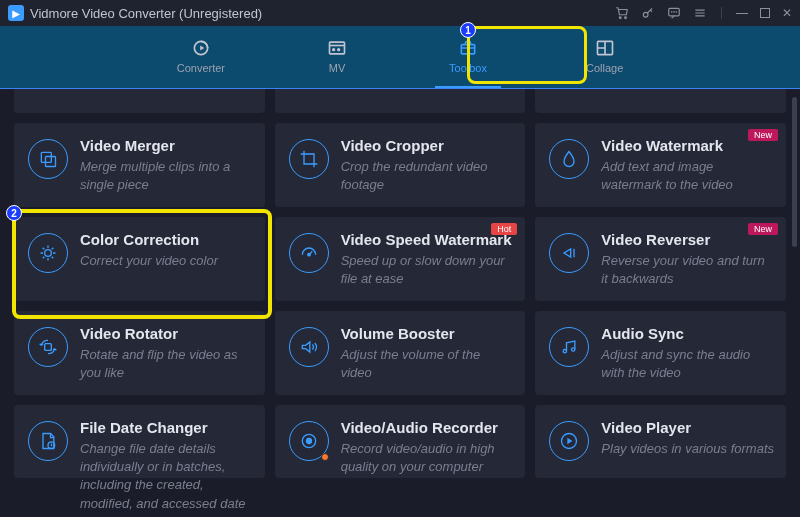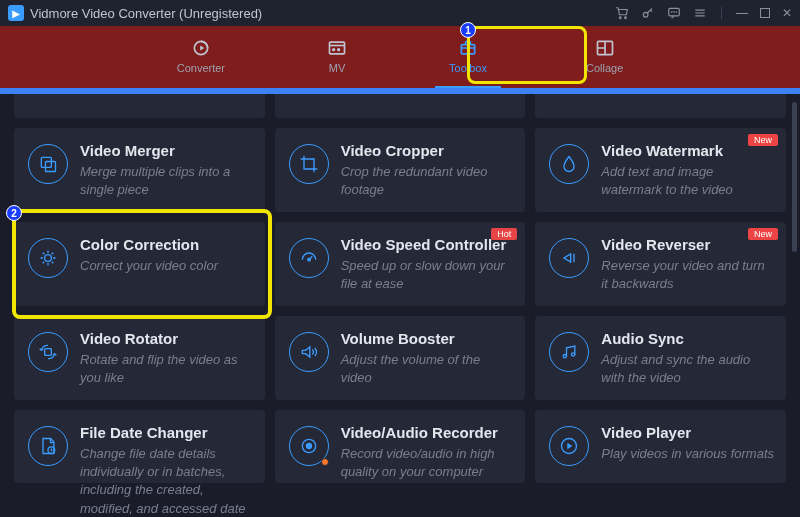--- a/index.html
+++ b/index.html
@@ -35,22 +35,22 @@
   .vsep { width:1px; height:12px; background:#3a3f52; margin:0 2px;}
   .wmin{width:12px;height:1px;background:#8b8f9c;display:inline-block;}
   .wmax{width:10px;height:10px;border:1px solid #8b8f9c;display:inline-block;}
   .wcls{font-size:14px;line-height:10px;}
   
   .tabs {
     display:flex;
     justify-content:center;
     gap: 71px;
     padding: 10px 0 12px;
-    background:#7f1d1d;
-    border-bottom:6px solid #3b82f6;
+    background:#0c4a6e;
+    border-bottom:1px solid #3b82f6;
   }
   .tab {
     display:flex; flex-direction:column; align-items:center; gap:4px;
     color:#9ea2b0; font-size:11px; cursor:pointer;
     padding: 2px 14px 2px;
     position:relative;
   }
   .tab.active { color:#3b9cff; }
   .tab.active::after{
     content:"";position:absolute;bottom:-12px;left:0;right:0;height:2px;background:#3b9cff;
@@ -111,21 +111,21 @@
     color:#3b9cff;
     margin-top:2px;
   }
   .card-icon svg{stroke:#3b9cff;}
   .card-title{ color:#e4e6ee; font-size:15px; font-weight:600; margin-bottom:4px;}
   .card-desc{ color:#7a7f90; font-size:13px; line-height:1.4;font-style:italic;}
   .badge{
     position:absolute; top:6px; right:8px;
     font-size:9px; color:#fff; padding:1px 6px; border-radius:2px;
   }
-  .badge.new{ background:#ef4444;}
+  .badge.new{ background:#be185d;}
   .badge.hot{ background:#e74545;}
   .dot-alert{position:absolute;width:8px;height:8px;background:#ff7a2d;border-radius:50%;bottom:-1px;right:-1px;border:1px solid #242837;}
   
   .sbar{position:absolute;right:3px;top:8px;width:5px;height:150px;background:#3a3f52;border-radius:3px;}
 </style>
 </head>
 <body>
 
 <div class="titlebar">
   <div class="logo">▶</div>
@@ -276,21 +276,21 @@
     <div class="card">
       <span class="badge hot">Hot</span>
       <div class="card-icon">
           <svg width="20" height="20" viewBox="0 0 24 24" fill="none" stroke-width="1.6">
             <path d="M4 14a8 8 0 1 1 16 0"></path>
             <path d="M12 14l4-4"></path>
             <circle cx="12" cy="14" r="1.5" fill="#3b9cff"></circle>
           </svg>
         </div>
       <div>
-        <div class="card-title">Video Speed Controller</div>
+        <div class="card-title">Video Speed Watermark</div>
         <div class="card-desc">Speed up or slow down your file at ease</div>
       </div>
     </div>
     <div class="card">
       <span class="badge new">New</span>
       <div class="card-icon">
           <svg width="20" height="20" viewBox="0 0 24 24" fill="none" stroke-width="1.6">
             <polygon points="14,7 14,17 6,12"></polygon>
             <path d="M18 7v10"></path>
           </svg>

